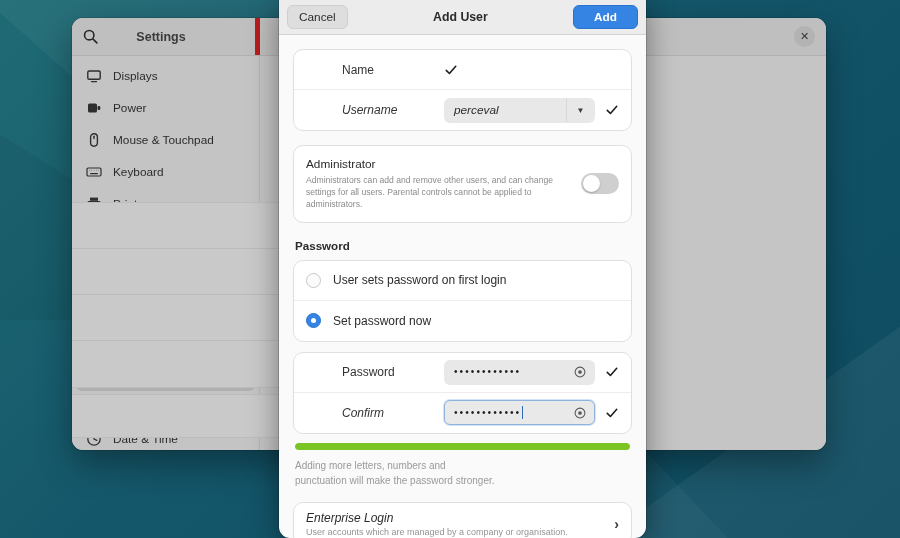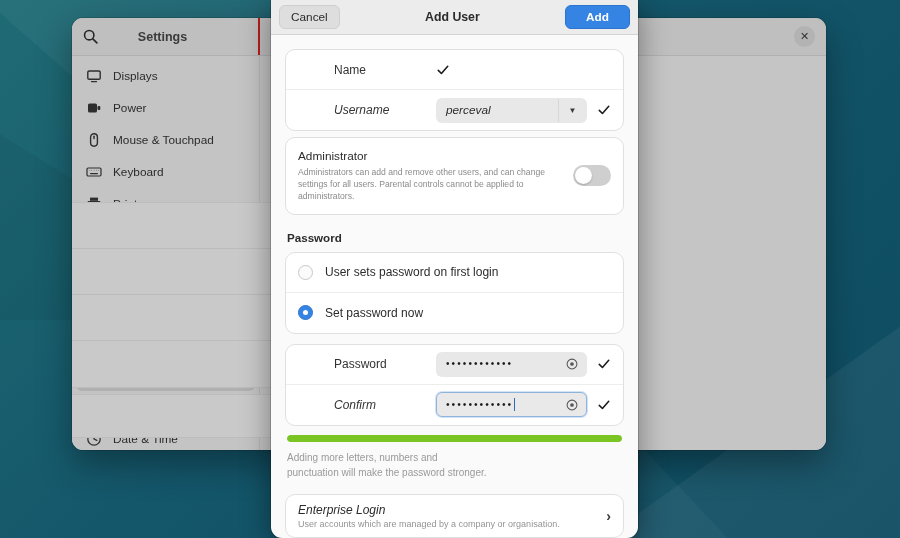--- a/index.html
+++ b/index.html
@@ -70,21 +70,21 @@
     display: flex;
     align-items: center;
     flex: 0 0 auto;
   }
   #settings-sidebar-header {
     width: 188px;
     height: 100%;
     display: flex;
     align-items: center;
     padding: 0 10px;
-    border-right: 2px solid #b91c1c;
+    border-right: 5px solid #b91c1c;
     justify-content: center;
   }
   #search-icon { width: 17px; height: 17px; opacity: .8; }
   #settings-title {
     flex: 1;
     text-align: center;
     font-size: 12.5px;
     font-weight: bold;
     color: #3b3b3b;
     margin-right: 22px;
@@ -187,21 +187,21 @@
     left: -360px; bottom: 12px;
     width: 700px; height: 44px;
     background: #c9c9c9;
     border: 1px solid #bdbdbd;
     border-radius: 10px;
   }
 
   
   #add-user-dialog {
     position: absolute;
-    left: 271px; top: 0;
+    left: 279px; top: 0;
     width: 367px; height: 538px;
     background: #fafafa;
     border-radius: 0 0 11px 11px;
     box-shadow: 0 6px 30px rgba(0,0,0,0.42), 0 0 0 1px rgba(0,0,0,0.16);
     display: flex;
     flex-direction: column;
     overflow: hidden;
   }
   #dialog-headerbar {
     height: 35px;
@@ -315,21 +315,21 @@
     right: 0; top: 0; bottom: 0;
     width: 28px;
     display: flex; align-items: center; justify-content: center;
     border-left: 1px solid #d7d7d7;
     color: #3a3a3a;
     font-size: 8px;
   }
 
   
   #administrator-card {
-    margin-top: 6px;
+    margin-top: 14px;
     padding: 11px 12px;
     display: flex;
     align-items: center;
     gap: 10px;
   }
   #admin-texts { flex: 1; }
   #admin-title {
     font-size: 11.8px;
     color: #2c2c2c;
     margin-bottom: 3px;

